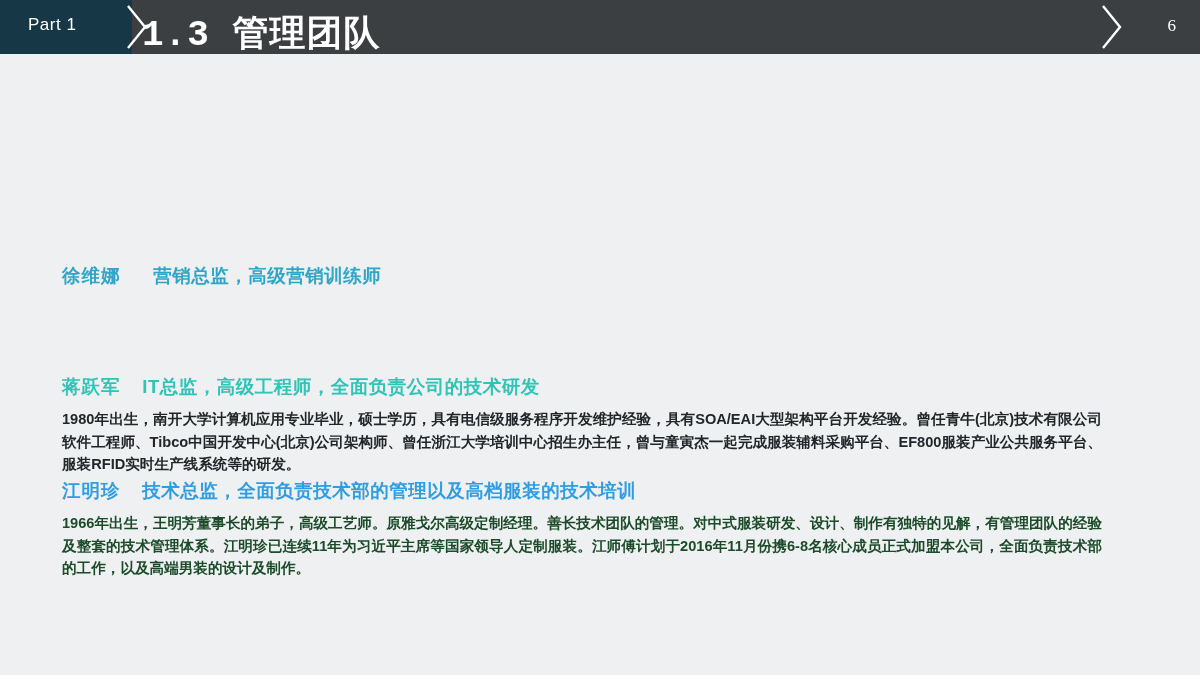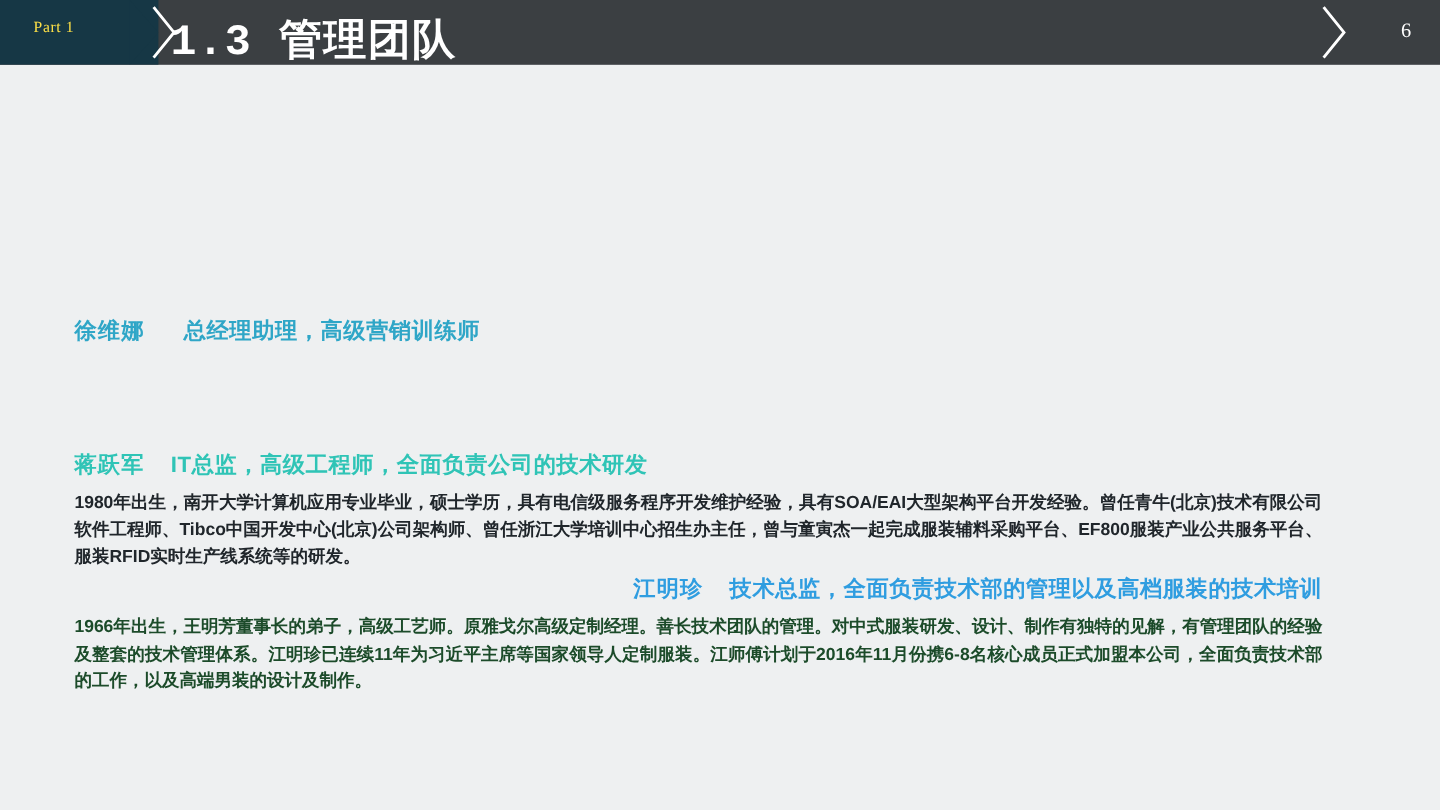--- a/index.html
+++ b/index.html
@@ -30,24 +30,24 @@
     left: 0;
     top: 0;
     width: 132px;
     height: 54px;
     background: #163745;
   }
   .part-badge {
     position: absolute;
     left: 28px;
     top: 15px;
-    font-size: 13px;
-    color: #fde047;
+    font-size: 17px;
+    color: #ffffff;
     letter-spacing: 0.5px;
-    font-family: Liberation Serif, serif;
+    font-family: Liberation Sans, sans-serif;
   }
   
   .chev-left {
     position: absolute;
     left: 108px;
     top: 0;
     width: 0;
     height: 0;
     border-top: 27px solid transparent;
     border-bottom: 27px solid transparent;
@@ -121,21 +121,21 @@
   #block-0 .block-title { color: #2fa34a; }
   #block-0 .block-body { padding-left: 7px; }
 
   #block-1 { top: 210px; }
   #block-1 .block-title { color: #2fa6c7; }
 
   #block-2 { top: 302px; margin-top: 19px; }
   #block-2 .block-title { color: #2fc4b6; }
 
   #block-3 { top: 425px; }
-  #block-3 .block-title { color: #2f9de0; text-align: right; }
+  #block-3 .block-title { color: #2f9de0; }
   #block-3 .block-body { color: #1c4b2a; }
 
   .name { letter-spacing: 1px; }
   .role { letter-spacing: 0.5px; }
 </style>
 </head>
 <body>
 
 <div class="header">
   <div class="header-dark-left"></div>
@@ -156,21 +156,21 @@
   <div class="page-number">6</div>
 </div>
 
 <div class="content">
 
 
   <div class="block" id="block-1">
     <div class="block-title">
       <span class="name">徐维娜</span>
       &nbsp;&nbsp;&nbsp;&nbsp;
-      <span class="role">总经理助理，高级营销训练师</span>
+      <span class="role">营销总监，高级营销训练师</span>
     </div>
   </div>
 
   <div class="block" id="block-2">
     <div class="block-title">
       <span class="name">蒋跃军</span>
       &nbsp;&nbsp;
       <span class="role">IT总监，高级工程师，全面负责公司的技术研发</span>
     </div>
     <div class="block-body">1980年出生，南开大学计算机应用专业毕业，硕士学历，具有电信级服务程序开发维护经验，具有SOA/EAI大型架构平台开发经验。曾任青牛(北京)技术有限公司软件工程师、Tibco中国开发中心(北京)公司架构师、曾任浙江大学培训中心招生办主任，曾与童寅杰一起完成服装辅料采购平台、EF800服装产业公共服务平台、服装RFID实时生产线系统等的研发。</div>

